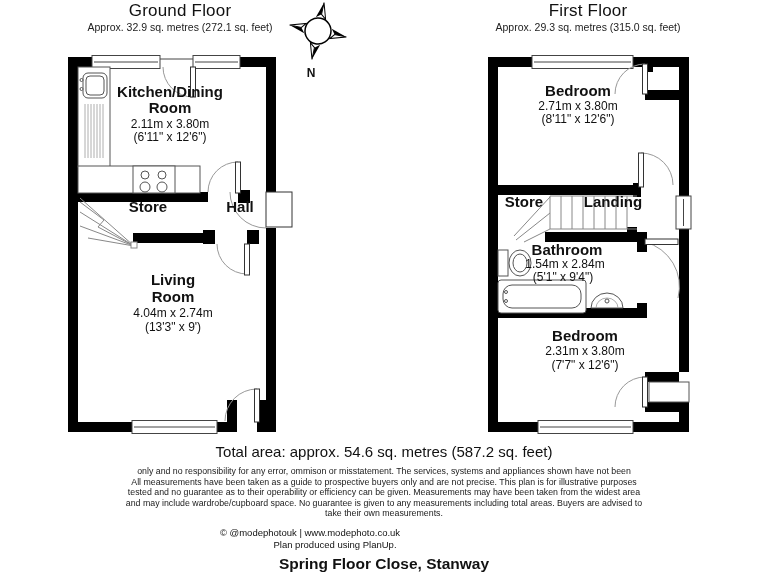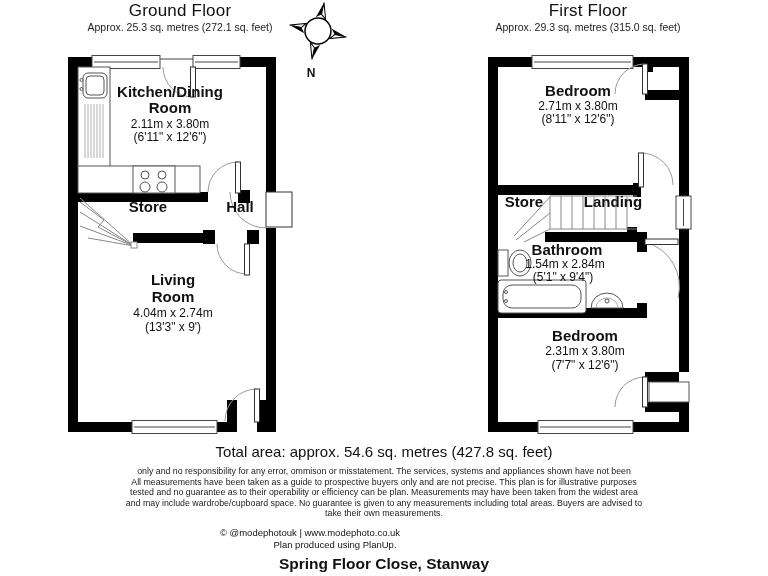--- a/index.html
+++ b/index.html
@@ -24,21 +24,21 @@
   .stair{stroke:#888;stroke-width:1;fill:none;}
   .total-line{font-size:15px;}
   .disc{font-size:8.8px;line-height:10.6px;color:#1a1a1a;}
   .credit{font-size:9.5px;}
   .address{font-size:15.5px;font-weight:bold;}
 </style>
 </head>
 <body>
 
 <div class="abs ctr floor-title" style="left:30px;top:1px;width:300px;">Ground Floor</div>
-<div class="abs ctr floor-sub" style="left:30px;top:21px;width:300px;">Approx. 25.3 sq. metres (272.1 sq. feet)</div>
+<div class="abs ctr floor-sub" style="left:30px;top:21px;width:300px;">Approx. 32.9 sq. metres (272.1 sq. feet)</div>
 
 <div class="abs ctr floor-title" style="left:438px;top:1px;width:300px;">First Floor</div>
 <div class="abs ctr floor-sub" style="left:438px;top:21px;width:300px;">Approx. 29.3 sq. metres (315.0 sq. feet)</div>
 
 <svg class="abs" style="left:282px;top:0px;" width="72" height="82" viewBox="282 0 72 82">
   <g transform="rotate(12 318 31)">
     <polygon points="318,2 313,18 318,14" fill="#000"></polygon>
     <polygon points="318,2 323,18 318,14" fill="#fff" stroke="#000" stroke-width="1"></polygon>
     <polygon points="347,31 331,26 335,31" fill="#000"></polygon>
     <polygon points="347,31 331,36 335,31" fill="#fff" stroke="#000" stroke-width="1"></polygon>
@@ -202,23 +202,23 @@
   <text class="room-name" x="524" y="207" text-anchor="middle">Store</text>
   <text class="room-name" x="613" y="207" text-anchor="middle">Landing</text>
   <text class="room-name" x="567" y="255" text-anchor="middle">Bathroom</text>
   <text class="room-dim" x="565" y="268" text-anchor="middle">1.54m x 2.84m</text>
   <text class="room-dim" x="563" y="281" text-anchor="middle">(5'1" x 9'4")</text>
   <text class="room-name" x="585" y="341" text-anchor="middle">Bedroom</text>
   <text class="room-dim" x="585" y="355" text-anchor="middle">2.31m x 3.80m</text>
   <text class="room-dim" x="585" y="369" text-anchor="middle">(7'7" x 12'6")</text>
 </svg>
 
-<div class="abs ctr total-line" style="left:0;top:443px;width:768px;">Total area: approx. 54.6 sq. metres (427.8 sq. feet)</div>
+<div class="abs ctr total-line" style="left:0;top:443px;width:768px;">Total area: approx. 54.6 sq. metres (587.2 sq. feet)</div>
 <div class="abs ctr" style="left:0;top:466px;width:768px;">
   <div class="disc">only and no responsibility for any error, ommison or misstatement. The services, systems and appliances shown have not been</div>
   <div class="disc">All measurements have been taken as a guide to prospective buyers only and are not precise. This plan is for illustrative purposes</div>
-  <div class="disc">tested and no guarantee as to their operability or efficiency can be plan. Measurements may have been taken from the widest area</div>
+  <div class="disc">tested and no guarantee as to their operability or efficiency can be given. Measurements may have been taken from the widest area</div>
   <div class="disc">and may include wardrobe/cupboard space. No guarantee is given to any measurements including total areas. Buyers are advised to</div>
   <div class="disc">take their own measurements.</div>
 </div>
 <div class="abs ctr credit" style="left:0;top:527px;width:620px;">© @modephotouk | www.modephoto.co.uk</div>
 <div class="abs ctr credit" style="left:0;top:539px;width:622px;padding-left:24px;">Plan produced using PlanUp.</div>
 <div class="abs ctr address" style="left:0;top:555px;width:768px;">Spring Floor Close, Stanway</div>
 
 </body></html>

